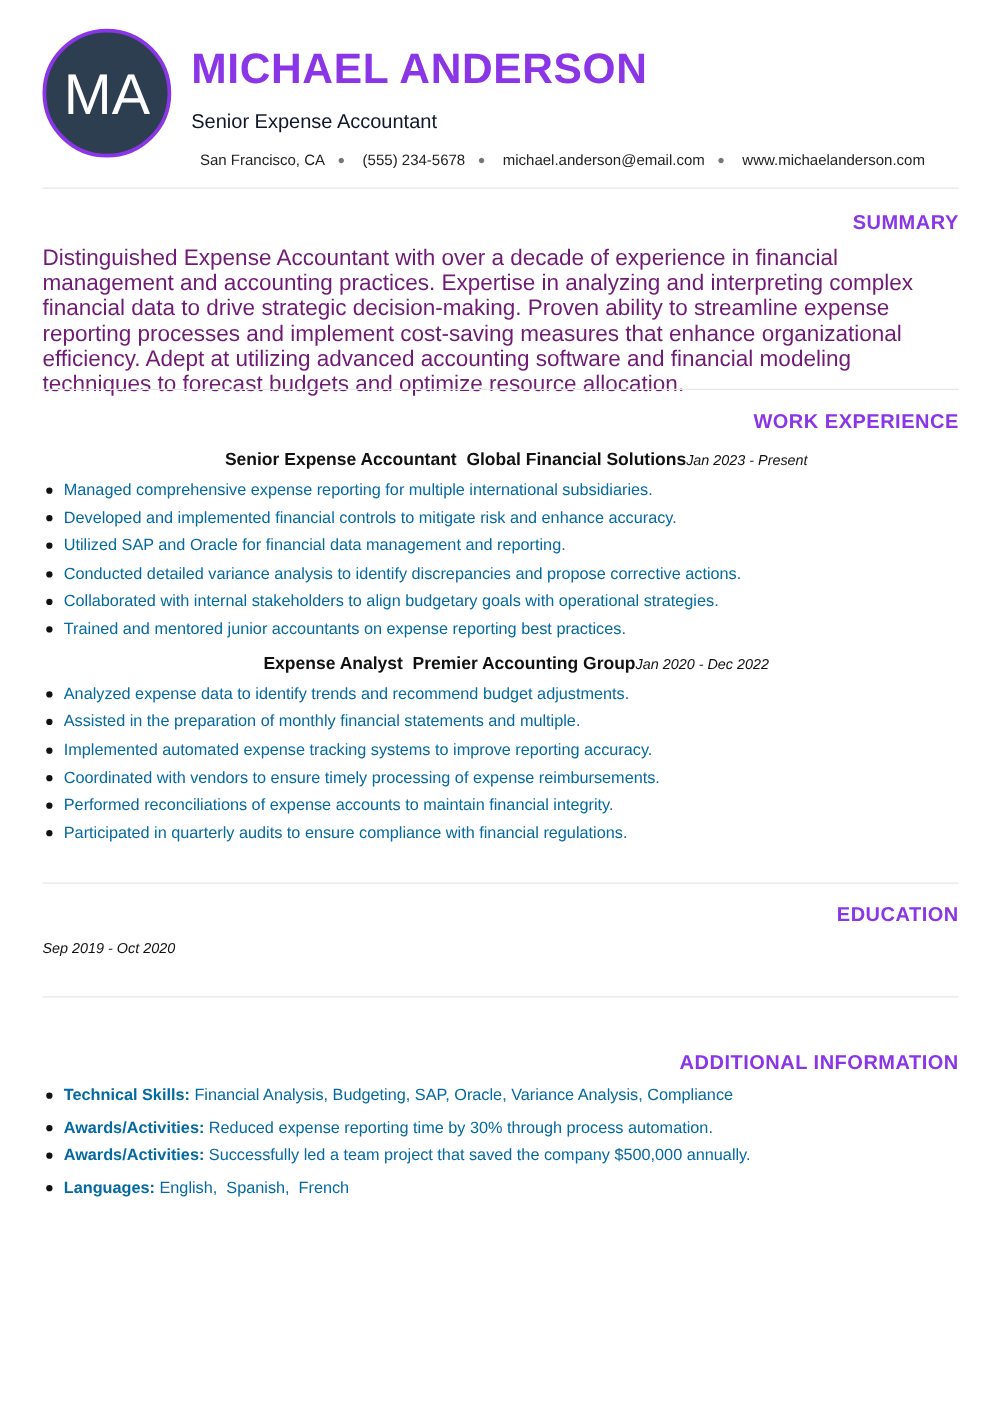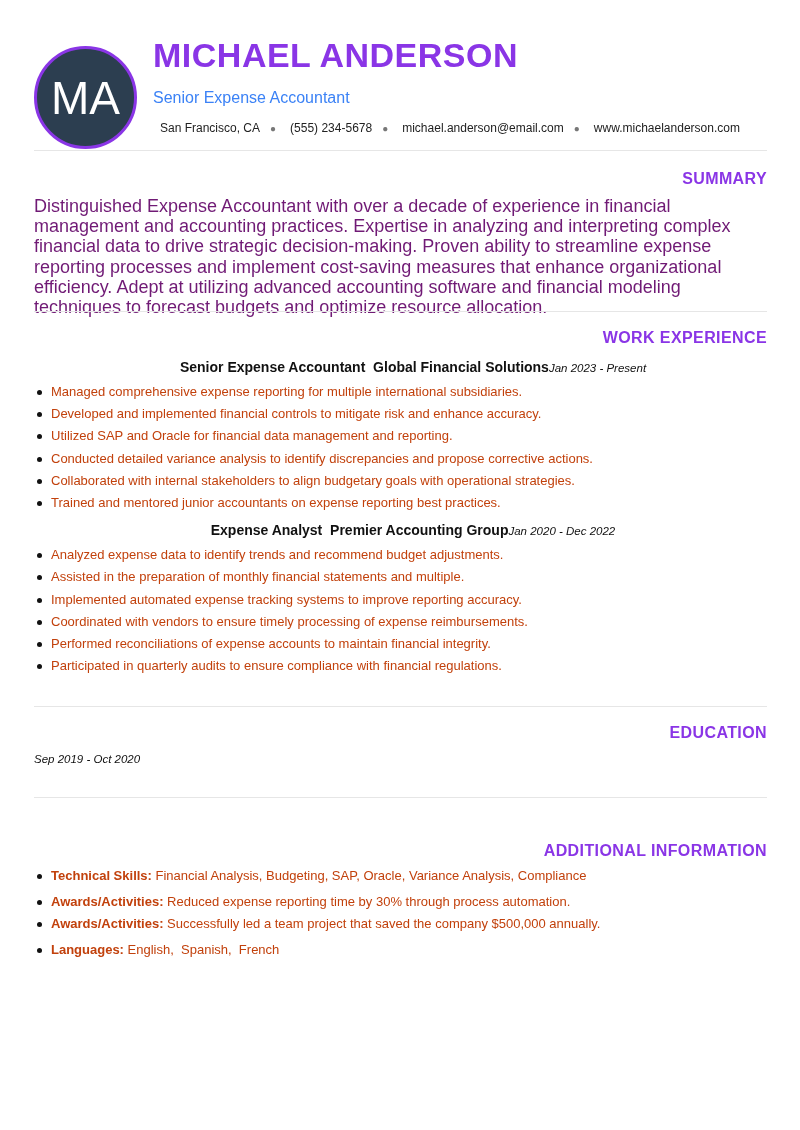--- a/index.html
+++ b/index.html
@@ -8,37 +8,37 @@
       font-family: "Liberation Sans", "DejaVu Sans", sans-serif;
       color: #111111;
       position: relative;
       overflow: hidden;
     }
     .page { position: absolute; left: 34px; top: 0; width: 733px; }
 
     
     .header { position: relative; height: 150px; }
     .avatar {
-      position: absolute; left: 0; top: 46px;
+      position: absolute; left: 0; top: 23px;
       width: 103px; height: 103px; border-radius: 50%;
       background: #2c3e50;
       border: 3px solid #8a35e6;
       display: flex; align-items: center; justify-content: center;
     }
     .avatar-initials {
       color: #ffffff; font-size: 46px; font-weight: 400; letter-spacing: 0px;
       font-family: "Liberation Sans", sans-serif;
     }
     .name {
       position: absolute; left: 119px; top: 36px;
       font-size: 34px; font-weight: 700; color: #8a35e6; letter-spacing: 0.5px;
     }
     .title {
       position: absolute; left: 119px; top: 89px;
-      font-size: 16px; color: #3b82f6;
+      font-size: 16px; color: #0f172a;
     }
     .contact {
       position: absolute; left: 126px; top: 121px;
       font-size: 12px; color: #222222; display: flex; align-items: center;
       white-space: nowrap;
     }
     .contact .sep { display: inline-block; margin: 0 14px 0 10px; color: #777; font-size: 10px; }
     .divider { height: 1px; background: #e6e6e6; width: 733px; }
 
     
@@ -48,21 +48,21 @@
     .summary-text {
       font-size: 18px; line-height: 20.2px; color: #701a75; margin-top: 8px; width: 733px;
     }
     .job-head {
       display: flex; justify-content: center; align-items: baseline; margin-left: 25px;
     }
     .job-title { font-size: 14px; font-weight: 700; color: #111; }
     .job-dates { font-size: 11.5px; font-style: italic; color: #111; }
     ul.bullets { list-style: none; margin-top: 6px; }
     ul.bullets li {
-      position: relative; padding-left: 17px; font-size: 13px; line-height: 22.2px; color: #c2410c;
+      position: relative; padding-left: 17px; font-size: 13px; line-height: 22.2px; color: #0369a1;
     }
     ul.bullets li::before {
       content: ""; position: absolute; left: 3px; top: 9px;
       width: 5px; height: 5px; border-radius: 50%; background: #111;
     }
     .edu-head { display: flex; justify-content: space-between; align-items: baseline; }
     .edu-title { font-size: 14px; font-weight: 700; color: #111; }
     .edu-dates { font-size: 11.5px; font-style: italic; color: #111; }
     ul.info li { line-height: 22.5px; }
     ul.info li .label { font-weight: 700; }

